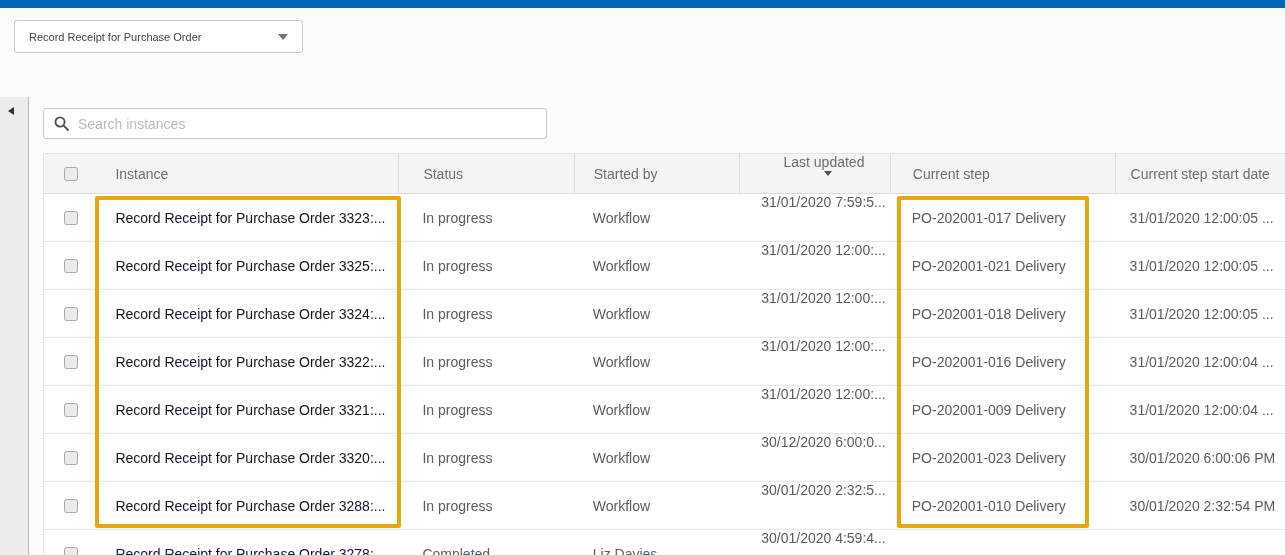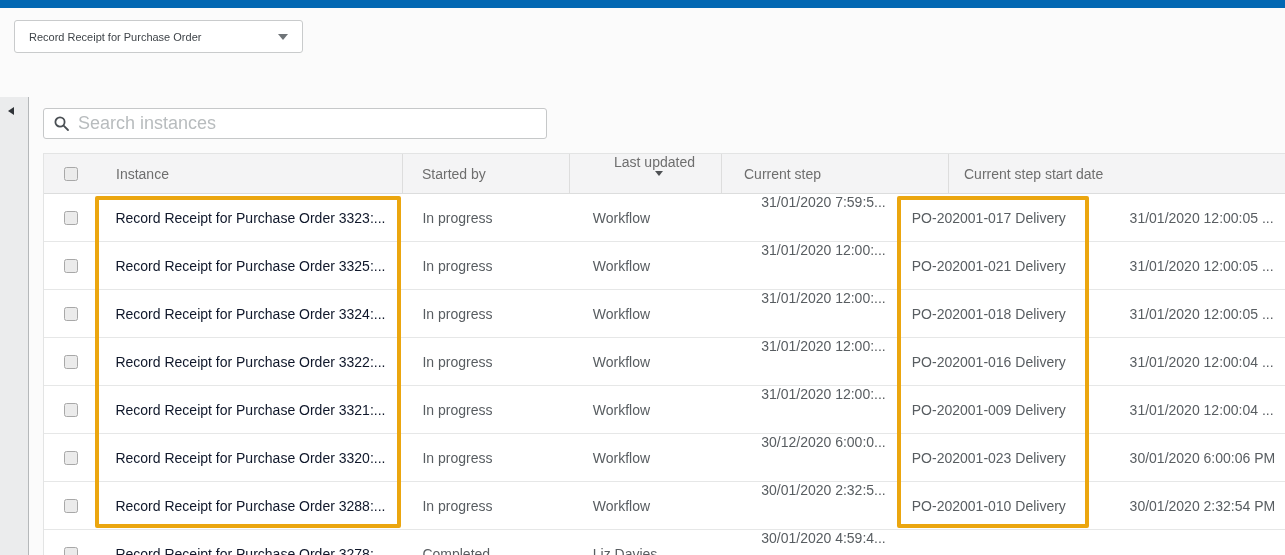--- a/index.html
+++ b/index.html
@@ -30,21 +30,21 @@
     border-right:6px solid #2f3338;
   }
   .searchbox {
     position:absolute; left:43px; top:108px; width:504px; height:31px;
     background:#fff; border:1px solid #c6c8c9; border-radius:3px;
     display:flex; align-items:center; padding:0 9px;
   }
   .searchbox svg { flex:0 0 auto; margin-right:8px; }
   .search-input {
     border:none; outline:none; background:transparent; flex:1;
-    font-family:"Liberation Sans", sans-serif; font-size:18px; color:#585d61;
+    font-family:"Liberation Sans", sans-serif; font-size:14px; color:#585d61;
   }
   .search-input::placeholder { color:#b8bcbe; opacity:1; }
 
   .table { position:absolute; left:43px; top:153px; width:1330px;
     border-top:1px solid #e3e4e4; border-left:1px solid #e3e4e4; background:#fff; }
   .tr { display:flex; }
   .thead .tr { height:40px; background:#f4f4f5; border-bottom:1px solid #dcdddd; color:#6e6e6e; }
   .tbody .tr { height:48px; background:#fff; border-bottom:1px solid #e6e7e7; }
   .td, .th { display:flex; align-items:center; white-space:nowrap; overflow:hidden; }
   .th { border-left:1px solid #dddddd; }
@@ -96,20 +96,21 @@
     <input class="search-input" type="text" placeholder="Search instances" style="">
   </div>
 
   <div class="table">
     <div class="thead">
       <div class="tr">
         <div class="th col-check no-sep">
           <span class="checkbox"></span>
         </div>
         <div class="th col-instance no-sep">Instance</div>
+        <div class="th col-status">Status</div>
         <div class="th col-started">Started by</div>
         <div class="th col-updated">
           <span>Last updated</span>
           <span class="sort-caret"></span>
         </div>
         <div class="th col-step">Current step</div>
         <div class="th col-stepdate">Current step start date</div>
       </div>
     </div>
     <div class="tbody">

